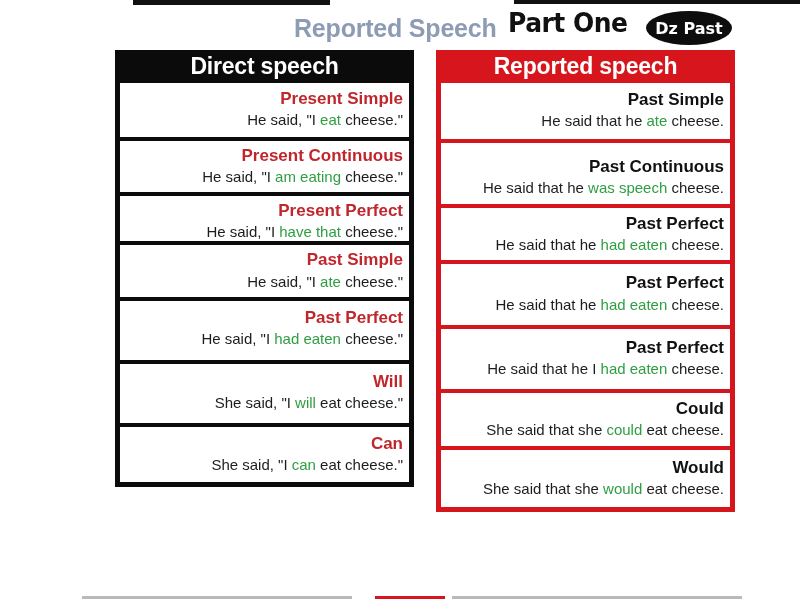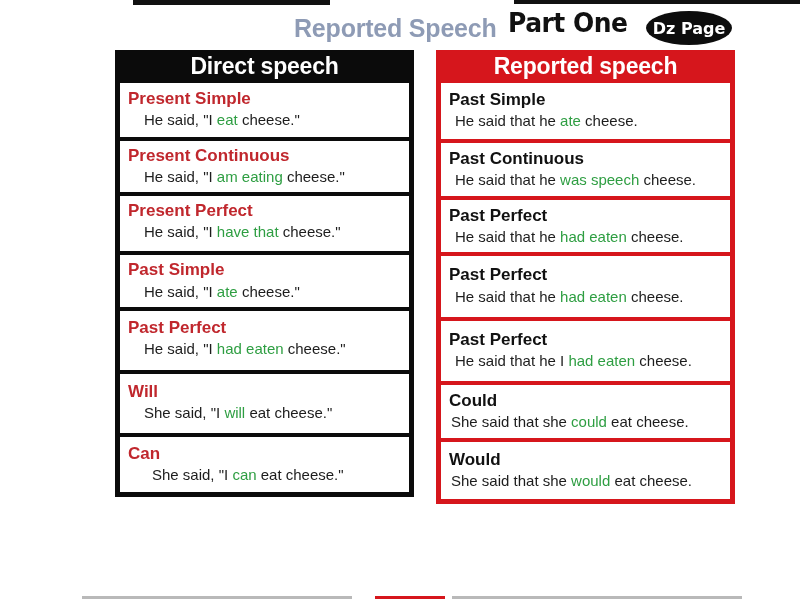--- a/index.html
+++ b/index.html
@@ -124,20 +124,21 @@
   }
   .col-reported .col-body {
     border: 5px solid #d6161c;
     border-top: 0;
   }
 
   .cell {
     background: #ffffff;
     box-sizing: border-box;
     padding: 4px 6px 6px 8px;
+    text-align: right;
   }
   .col-direct .cell + .cell { border-top: 4px solid #0b0b0b; }
   .col-reported .cell + .cell { border-top: 4px solid #d6161c; }
 
   .cell-title {
     font-size: 17px;
     font-weight: bold;
     line-height: 1.25;
     margin-bottom: 1px;
   }
@@ -151,28 +152,28 @@
     white-space: nowrap;
   }
   .col-direct .cell-text { padding-left: 16px; }
   .col-reported .cell-text { padding-left: 6px; }
 
   .hl { color: #2e9e42; }
 
   
   .col-direct .cell.r0 { padding-top: 5px; padding-bottom: 7px; }
   .col-direct .cell.r1 { padding-top: 4px; padding-bottom: 5px; }
-  .col-direct .cell.r2 { padding-top: 4px; padding-bottom: 10px; }
+  .col-direct .cell.r2 { padding-top: 4px; padding-bottom: 0; }
   .col-direct .cell.r3 { padding-top: 4px; padding-bottom: 6px; }
   .col-direct .cell.r4 { padding-top: 6px; padding-bottom: 11px; }
   .col-direct .cell.r5 { padding-top: 7px; padding-bottom: 10px; }
   .col-direct .cell.r6 { padding-top: 6px; padding-bottom: 8px; }
 
   .col-reported .cell.r0 { padding-top: 6px; padding-bottom: 8px; }
-  .col-reported .cell.r1 { padding-top: 5px; padding-bottom: 6px; }
+  .col-reported .cell.r1 { padding-top: 13px; padding-bottom: 6px; }
   .col-reported .cell.r2 { padding-top: 5px; padding-bottom: 6px; }
   .col-reported .cell.r3 { padding-top: 8px; padding-bottom: 11px; }
   .col-reported .cell.r4 { padding-top: 8px; padding-bottom: 10px; }
   .col-reported .cell.r5 { padding-top: 7px; padding-bottom: 9px; }
   .col-reported .cell.r6 { padding-top: 5px; padding-bottom: 6px; }
 
   .col-direct .cell.r6 .cell-text { padding-left: 24px; }
   .col-reported .cell.r5 .cell-text,
   .col-reported .cell.r6 .cell-text { padding-left: 2px; }
 
@@ -204,21 +205,21 @@
 </style>
 </head>
 <body>
 
 <div class="top-strip-left"></div>
 <div class="top-strip-right"></div>
 
 <div class="header">
   <div class="header-title">Reported Speech</div>
   <div class="header-part">Part One</div>
-  <div class="header-badge">Dz Page</div>
+  <div class="header-badge">Dz Past</div>
 </div>
 
 <div class="table">
   <div class="column col-direct">
     <div class="col-head">Direct speech</div>
     <div class="col-body" id="body-direct">
         <div class="cell r0">
           <div class="cell-title">Present Simple</div>
           <div class="cell-text"><span>He said, "I </span><span class="hl">eat</span><span> cheese."</span></div>
         </div>

